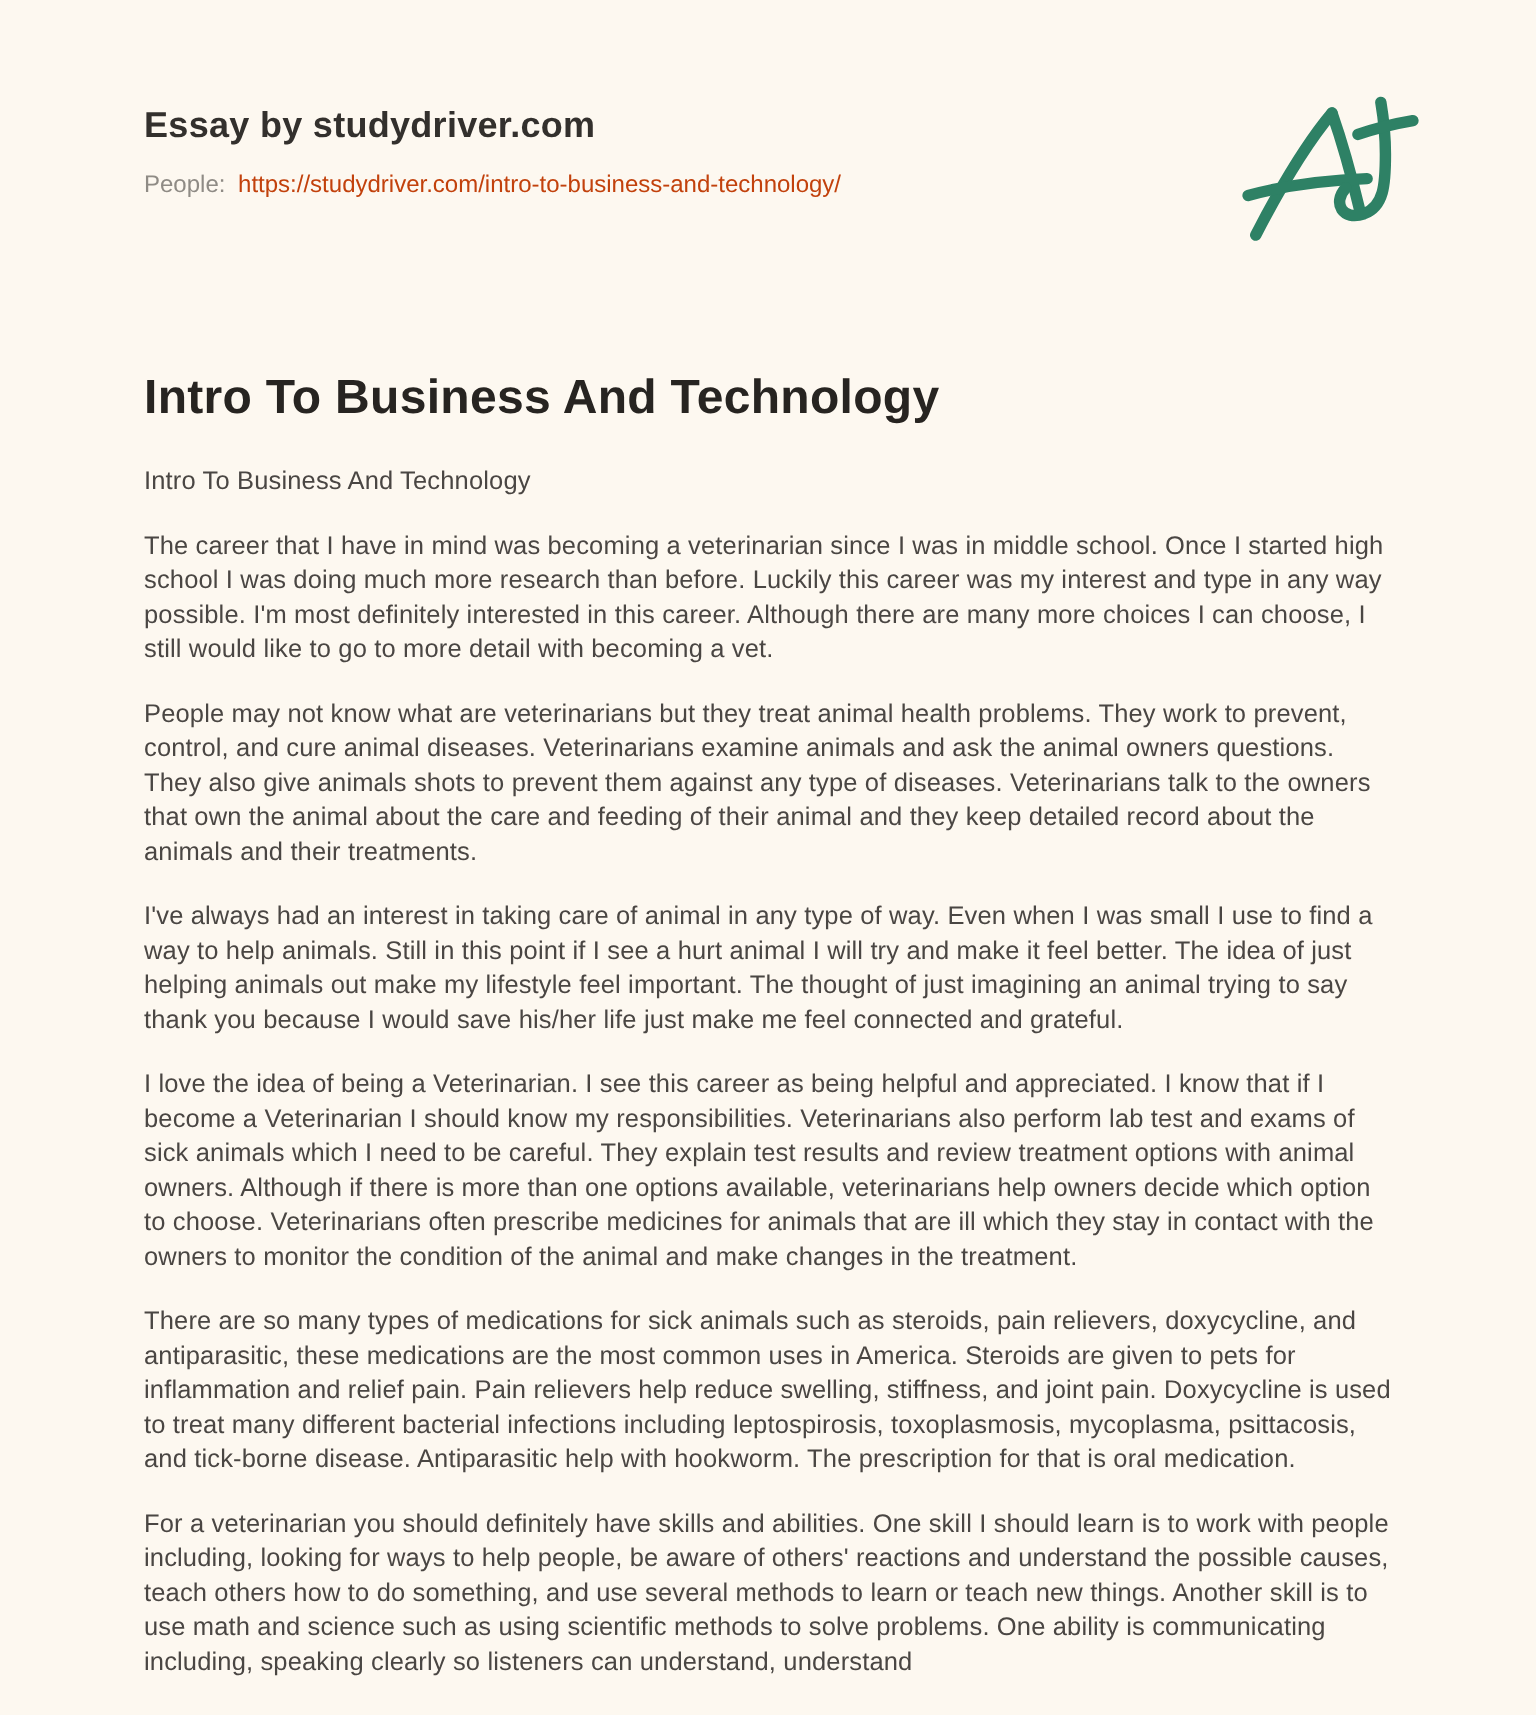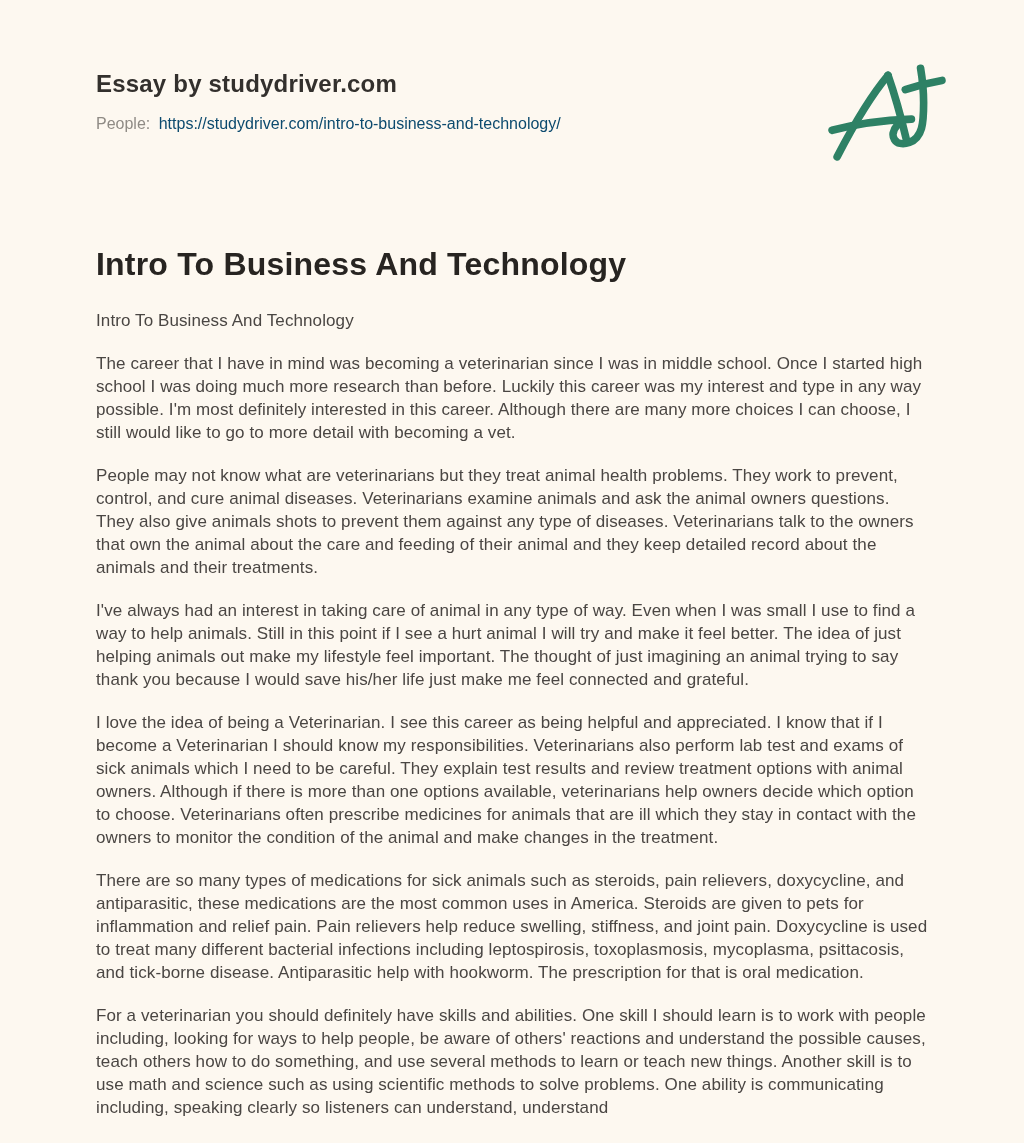--- a/index.html
+++ b/index.html
@@ -28,21 +28,21 @@
     font-weight: 700;
     color: #33302d;
     letter-spacing: 0.2px;
   }
   .source-line {
     margin: 17px 0 0 0;
     font-size: 16px;
     color: #8f8b85;
   }
   .source-link {
-    color: #0c4a6e;
+    color: #c2410c;
     text-decoration: none;
     margin-left: 4px;
   }
   .logo {
     position: absolute;
     top: -6px;
     right: -18px;
     width: 118px;
     height: 98px;
   }

